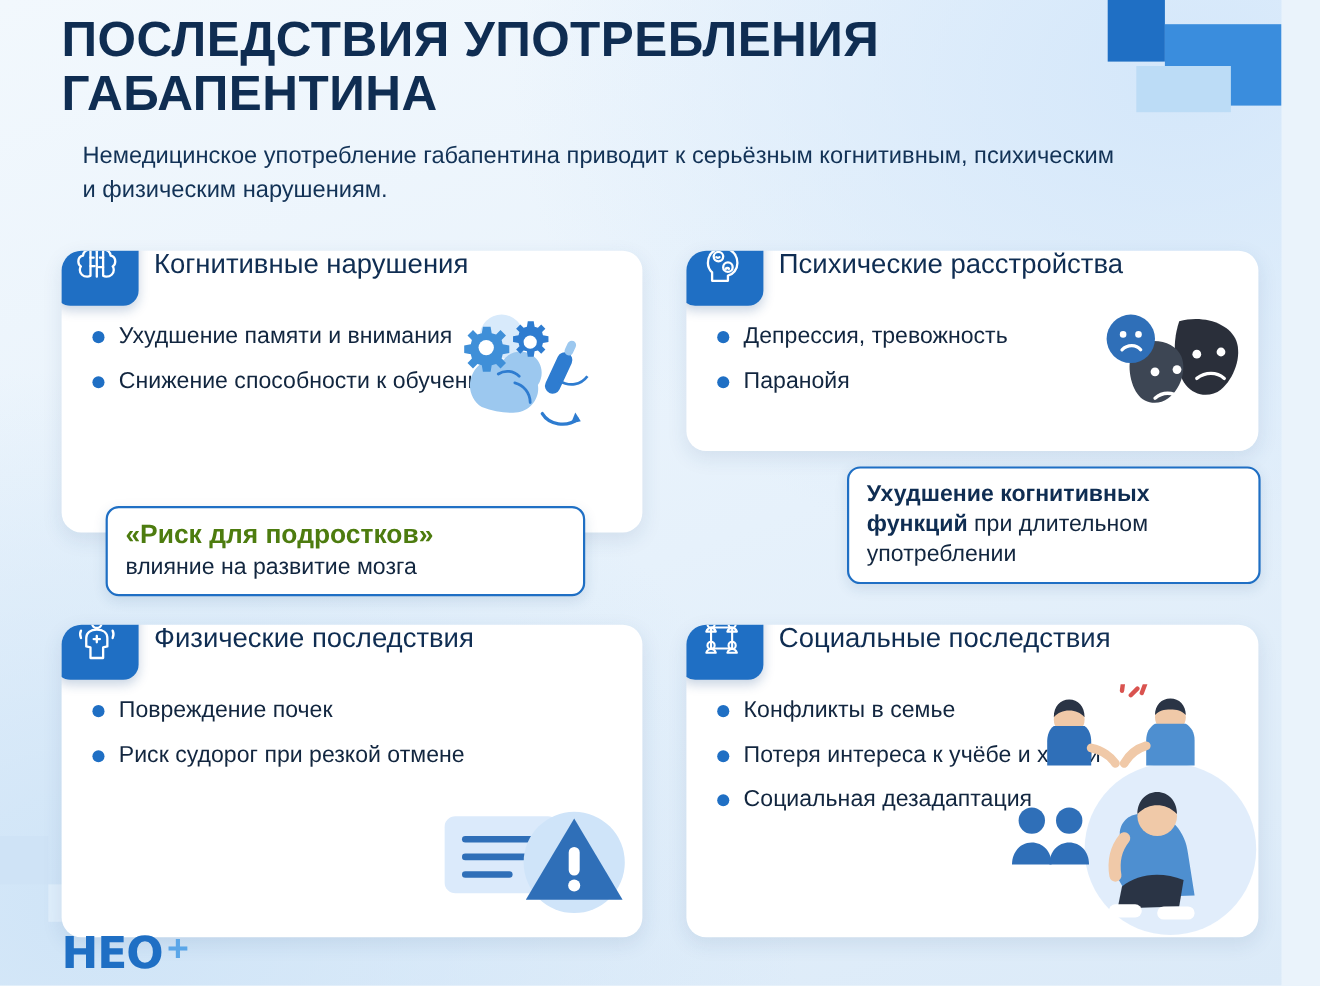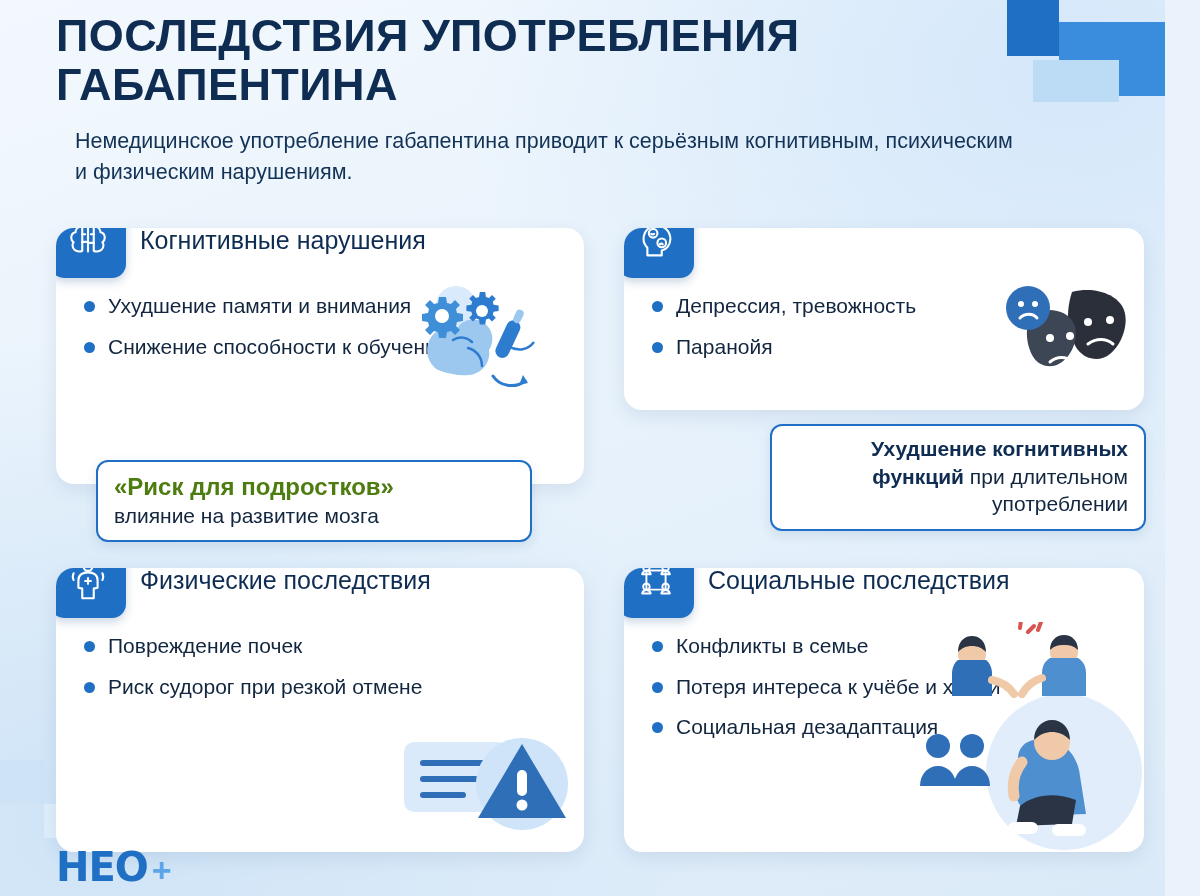--- a/index.html
+++ b/index.html
@@ -146,21 +146,21 @@
     line-height: 1.3;
   }
   .callout.mixed p { margin: 0; font-size: 21px; line-height: 1.32; color: #12263f; }
   .callout.mixed b { color: #0f2d52; }
 
   .logo {
     position: absolute;
     left: 56px;
     bottom: 6px;
     display: flex;
-    align-items: flex-end;
+    align-items: flex-start;
     gap: 2px;
   }
   .logo-text {
     font-size: 40px;
     font-weight: bold;
     color: #1f6fc4;
     letter-spacing: -1px;
     font-family: "DejaVu Sans", sans-serif;
   }
   .logo-plus {
@@ -240,20 +240,21 @@
     <div class="card-head">
       <div class="icon-badge">
         <svg width="46" height="46" viewBox="0 0 48 48" fill="none" stroke="#ffffff" stroke-width="2.2" stroke-linecap="round" stroke-linejoin="round">
           <path d="M30 40v-5c5-1 9-6 9-12 0-8-6-14-14-14S11 15 11 23c0 4 2 7 4 9v8z"></path>
           <circle cx="21" cy="17" r="4.5"></circle>
           <path d="M19 17.5c.6.8 2.4.8 3 0"></path>
           <circle cx="30" cy="27" r="4.5"></circle>
           <path d="M28 28.5c.6-.9 2.4-.9 3 0"></path>
         </svg>
       </div>
+      <div class="card-title">Психические расстройства</div>
     </div>
     <ul class="bullets">
       <li>Депрессия, тревожность</li>
       <li>Паранойя</li>
     </ul>
     <svg class="art" style="right:2px; bottom:6px;" width="180" height="130" viewBox="0 0 180 130">
       <path d="M110 18c22-6 46 2 52 18 5 14-2 34-14 44-10 8-24 6-32-4-9-12-14-34-6-58z" fill="#2a2f3a"></path>
       <circle cx="126" cy="48" r="4" fill="#ffffff"></circle>
       <circle cx="148" cy="46" r="4" fill="#ffffff"></circle>
       <path d="M126 70c8-6 18-6 25 0" stroke="#ffffff" stroke-width="3" fill="none" stroke-linecap="round"></path>
@@ -261,21 +262,21 @@
       <circle cx="88" cy="64" r="4" fill="#ffffff"></circle>
       <circle cx="108" cy="62" r="4" fill="#ffffff"></circle>
       <path d="M88 88c7-6 16-6 23 0" stroke="#ffffff" stroke-width="3" fill="none" stroke-linecap="round"></path>
       <circle cx="66" cy="34" r="22" fill="#2f6fb8"></circle>
       <circle cx="59" cy="30" r="3" fill="#ffffff"></circle>
       <circle cx="73" cy="30" r="3" fill="#ffffff"></circle>
       <path d="M58 44c5-5 13-5 17 0" stroke="#ffffff" stroke-width="3" fill="none" stroke-linecap="round"></path>
     </svg>
   </div>
 
-  <div class="callout mixed" style="left:770px; top:424px; width:340px;text-align:right;">
+  <div class="callout mixed" style="left:770px; top:424px; width:340px;">
     <p><b>Ухудшение когнитивных функций</b><span> при длительном употреблении</span></p>
   </div>
 
   <div class="card" style="left:56px; top:568px; width:528px; height:284px;">
     <div class="card-head">
       <div class="icon-badge">
         <svg width="46" height="46" viewBox="0 0 48 48" fill="none" stroke="#ffffff" stroke-width="2.2" stroke-linecap="round" stroke-linejoin="round">
           <circle cx="24" cy="10" r="4.5"></circle>
           <path d="M24 16c-6 0-10 3-10 8v8l4 1v10h12V33l4-1v-8c0-5-4-8-10-8z"></path>
           <path d="M21 25h6M24 22v6"></path>

